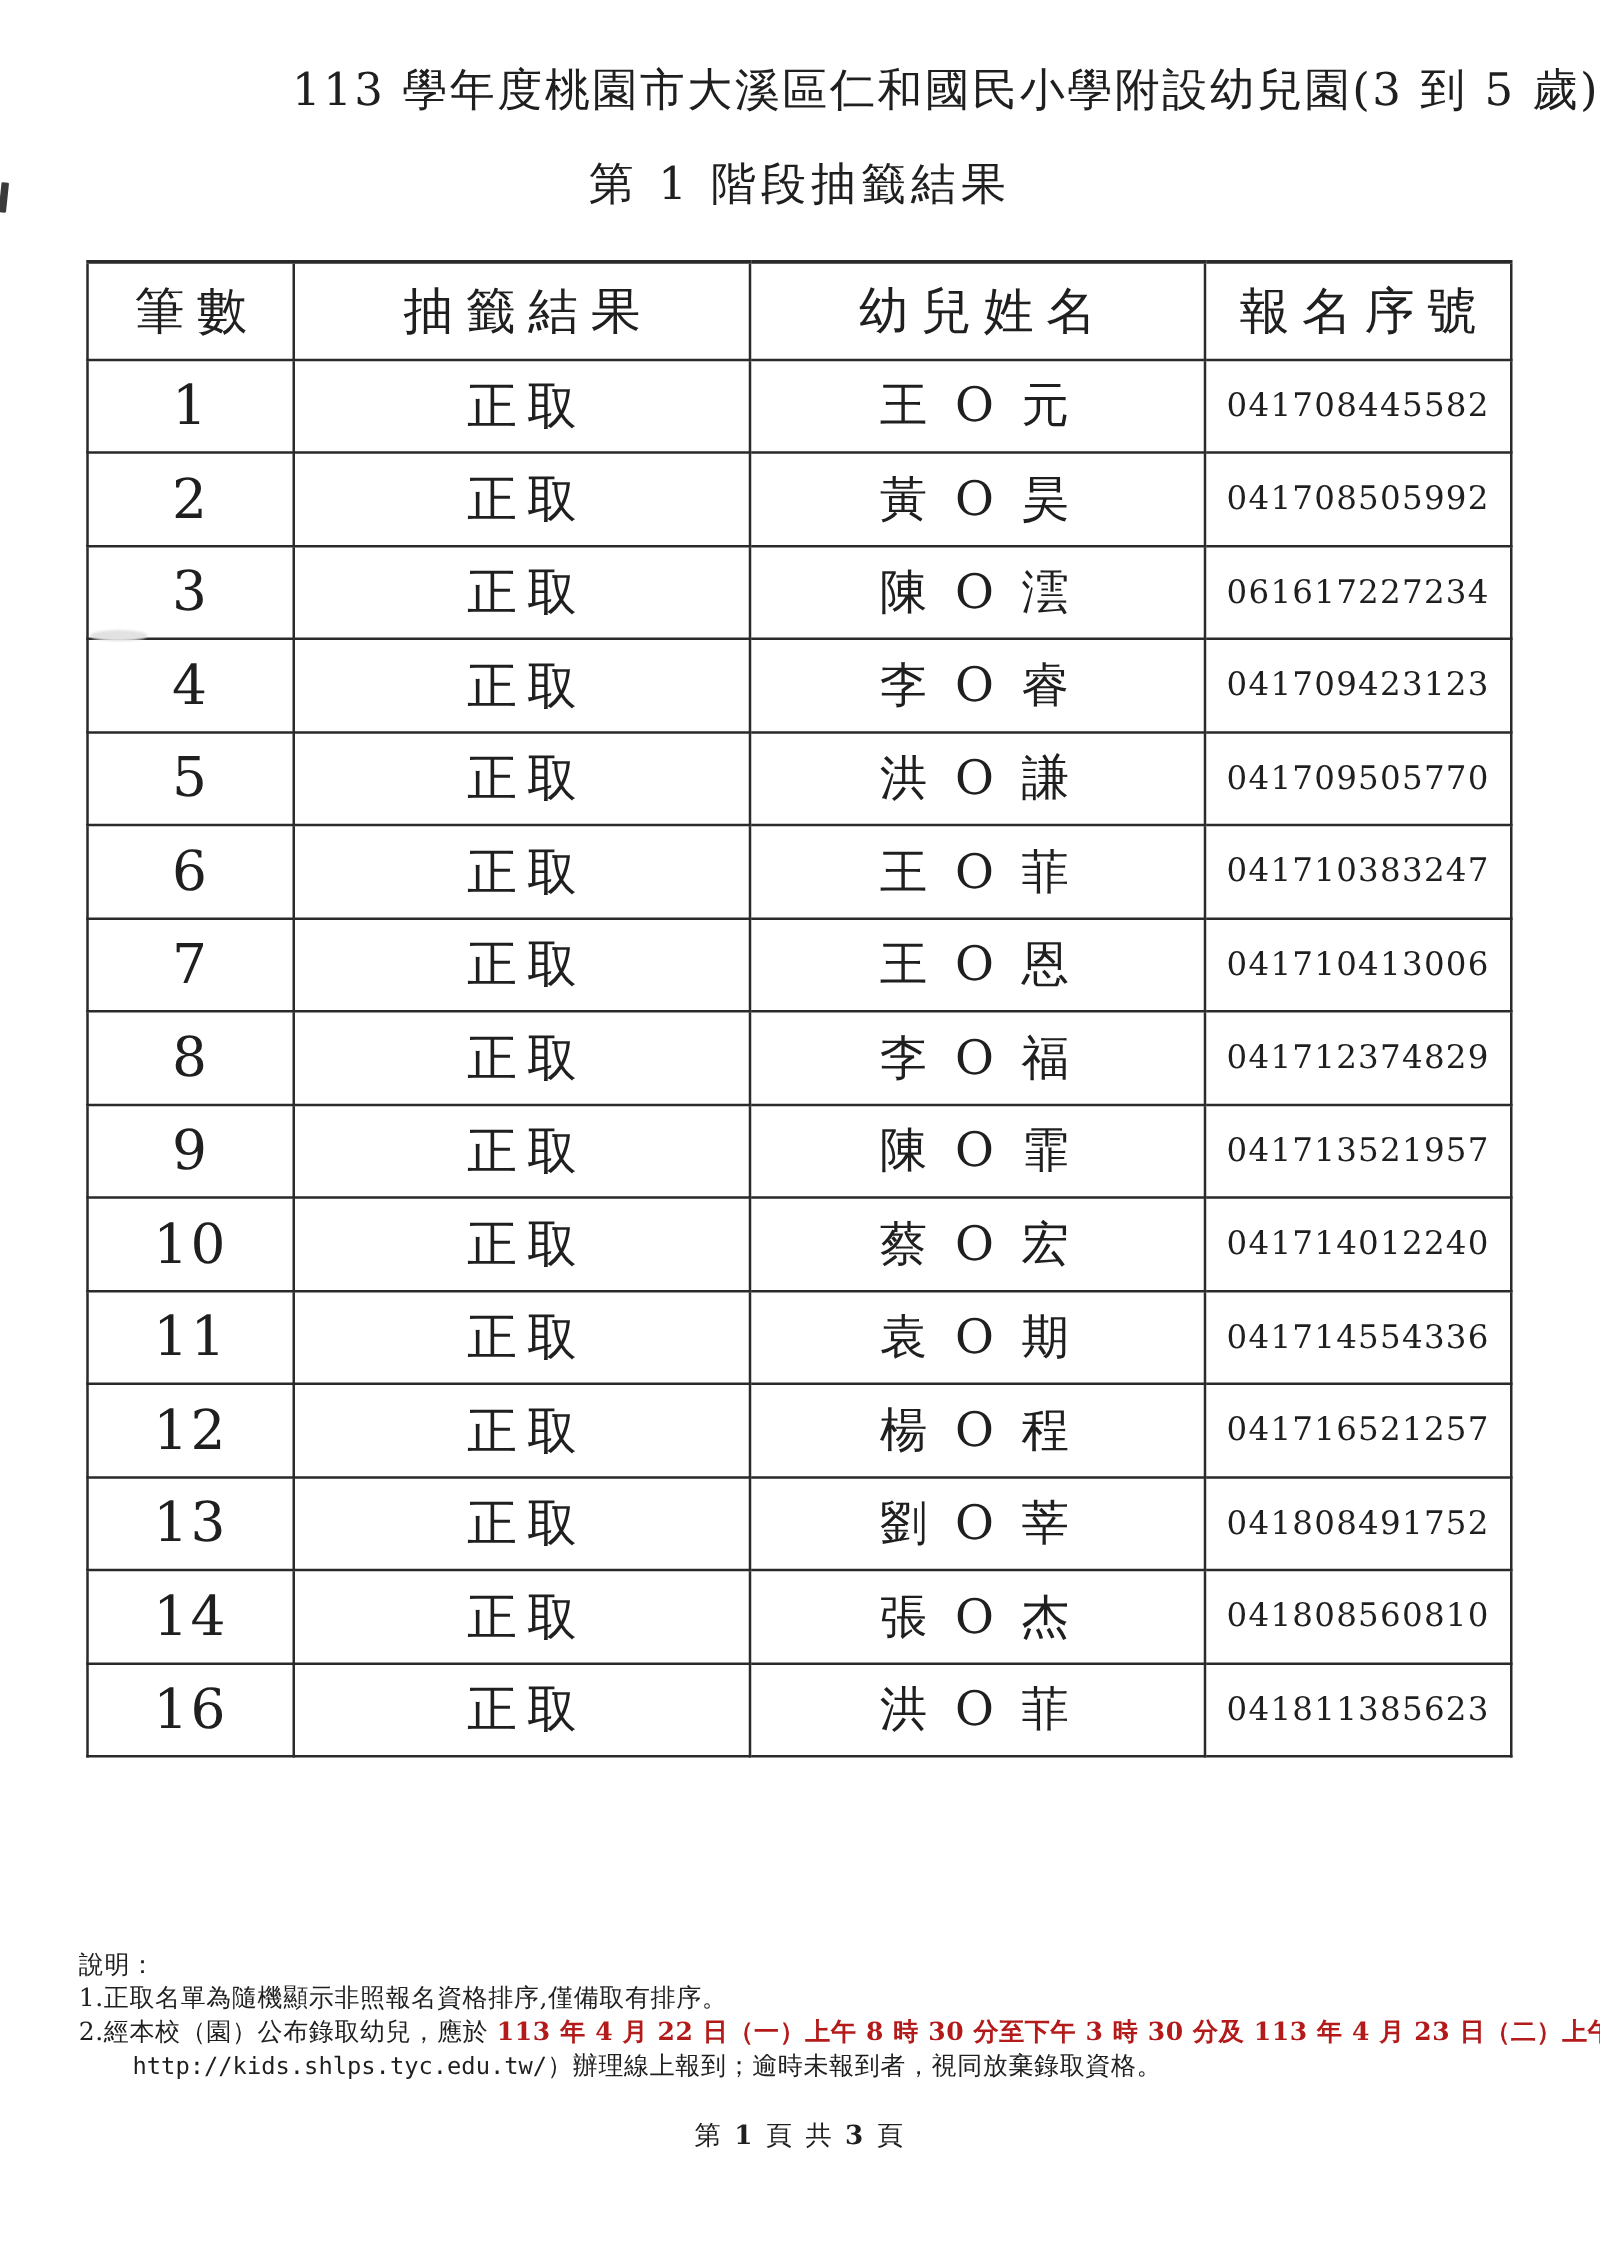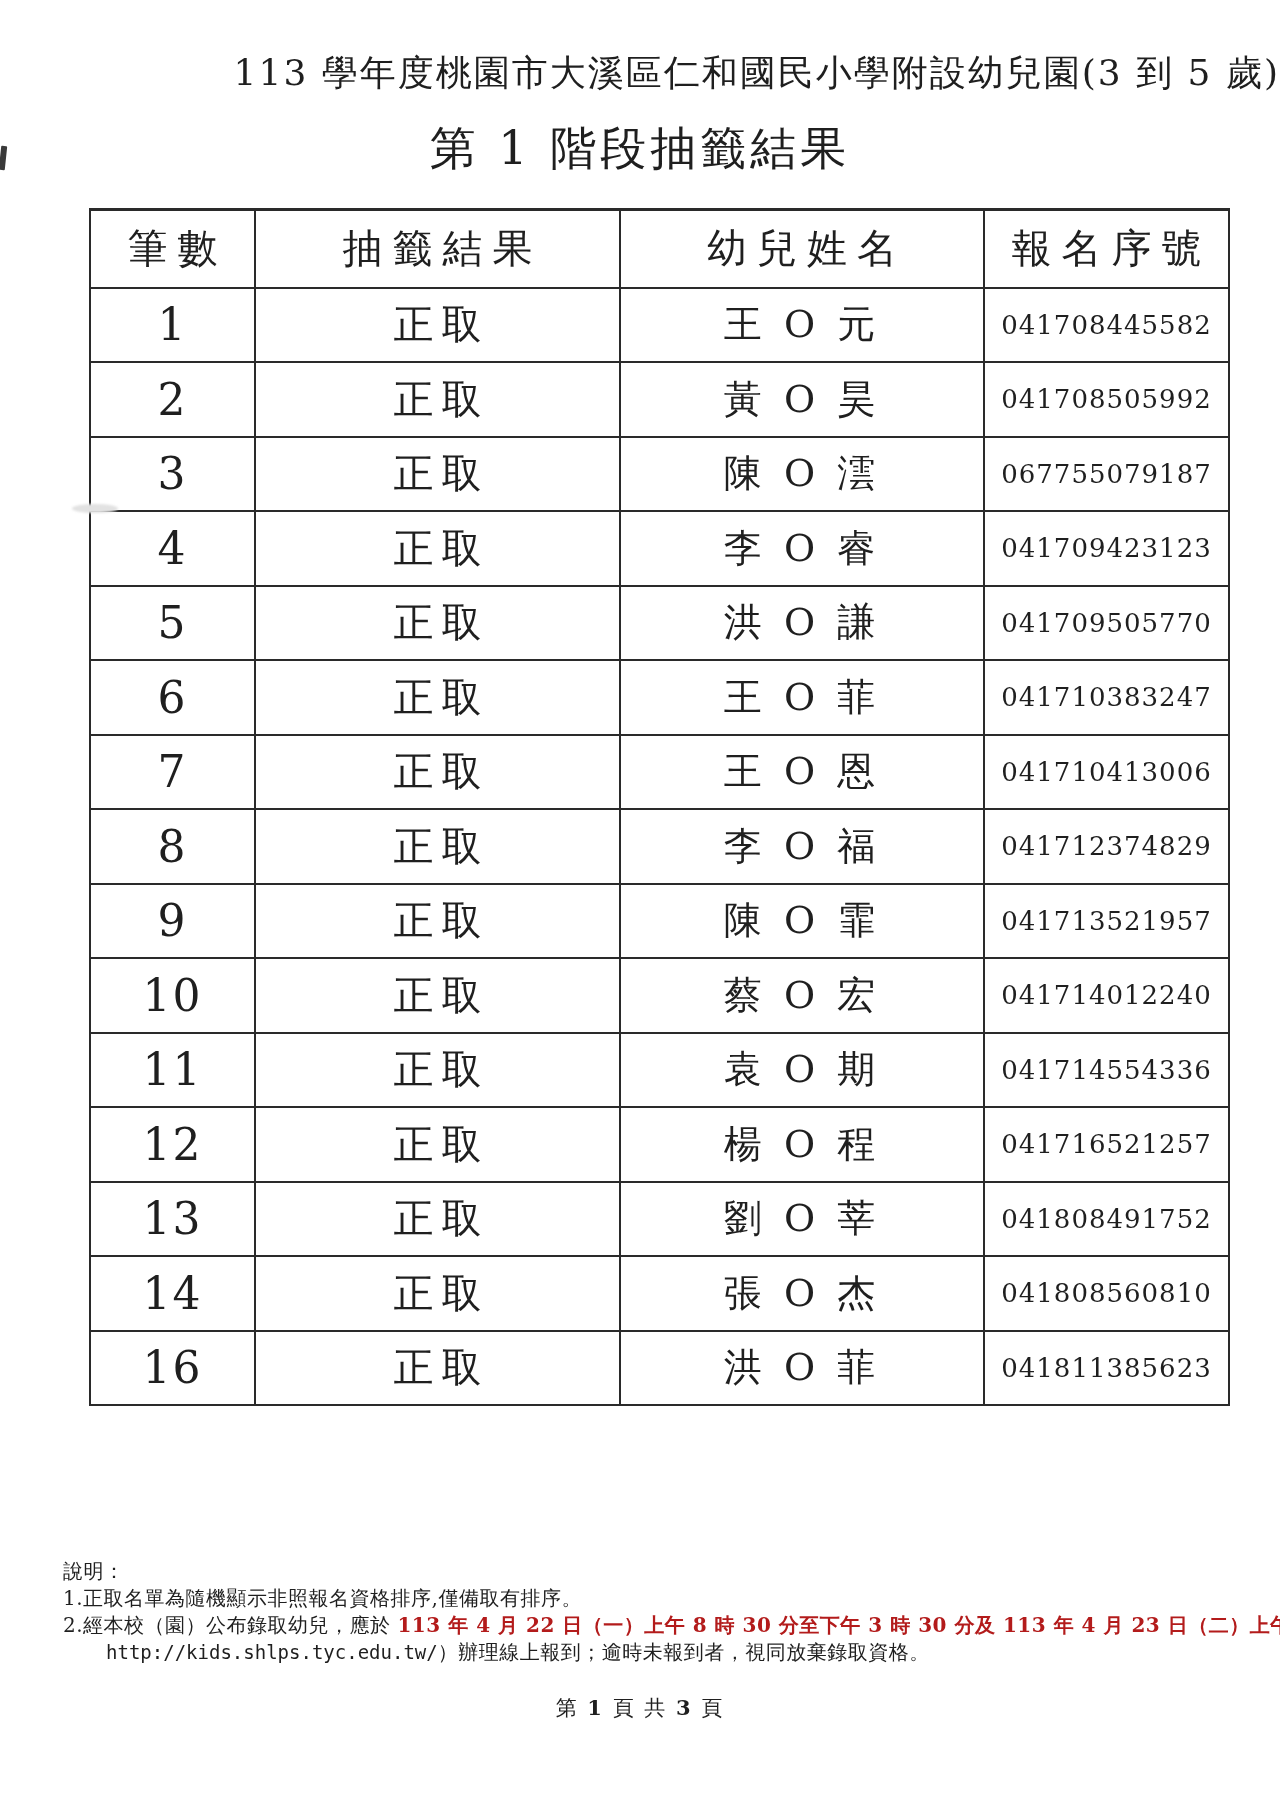--- a/index.html
+++ b/index.html
@@ -8,25 +8,25 @@
     width:1280px; height:1810px; position:relative; background:#ffffff;
     font-family:"DejaVu Serif","Liberation Serif",serif; color:var(--ink);
     overflow:hidden;
   }
   .title {
     position:absolute; top:49px; left:0; width:100%; text-align:right;
     font-size:36px; line-height:48px; letter-spacing:2px; white-space:nowrap;
   }
   .subtitle {
     position:absolute; top:124px; left:0; width:100%; text-align:center;
-    font-size:46px; line-height:48px; letter-spacing:4px;
+    font-size:36px; line-height:48px; letter-spacing:4px;
   }
   table.results {
     position:absolute; left:69px; top:208px; width:1139px;
-    border-collapse:collapse; table-layout:fixed;margin-left:20px;
+    border-collapse:collapse; table-layout:fixed;
   }
   .results th, .results td {
     border:2px solid var(--line); text-align:center; vertical-align:middle;
     padding:0; font-weight:normal; overflow:hidden;
   }
   .results thead tr { height:78px; }
   .results tbody tr { height:74.5px; }
   .results thead th { border-top-width:3px; }
   th.h { font-size:40px; letter-spacing:10px; text-indent:10px; }
   td.no { font-size:44px; letter-spacing:2px; }
@@ -86,21 +86,21 @@
       <tr>
         <td class="no">2</td>
         <td class="result">正取</td>
         <td class="name">黃 O 昊</td>
         <td class="serial">041708505992</td>
       </tr>
       <tr>
         <td class="no">3</td>
         <td class="result">正取</td>
         <td class="name">陳 O 澐</td>
-        <td class="serial">067755079187</td>
+        <td class="serial">061617227234</td>
       </tr>
       <tr>
         <td class="no">4</td>
         <td class="result">正取</td>
         <td class="name">李 O 睿</td>
         <td class="serial">041709423123</td>
       </tr>
       <tr>
         <td class="no">5</td>
         <td class="result">正取</td>

